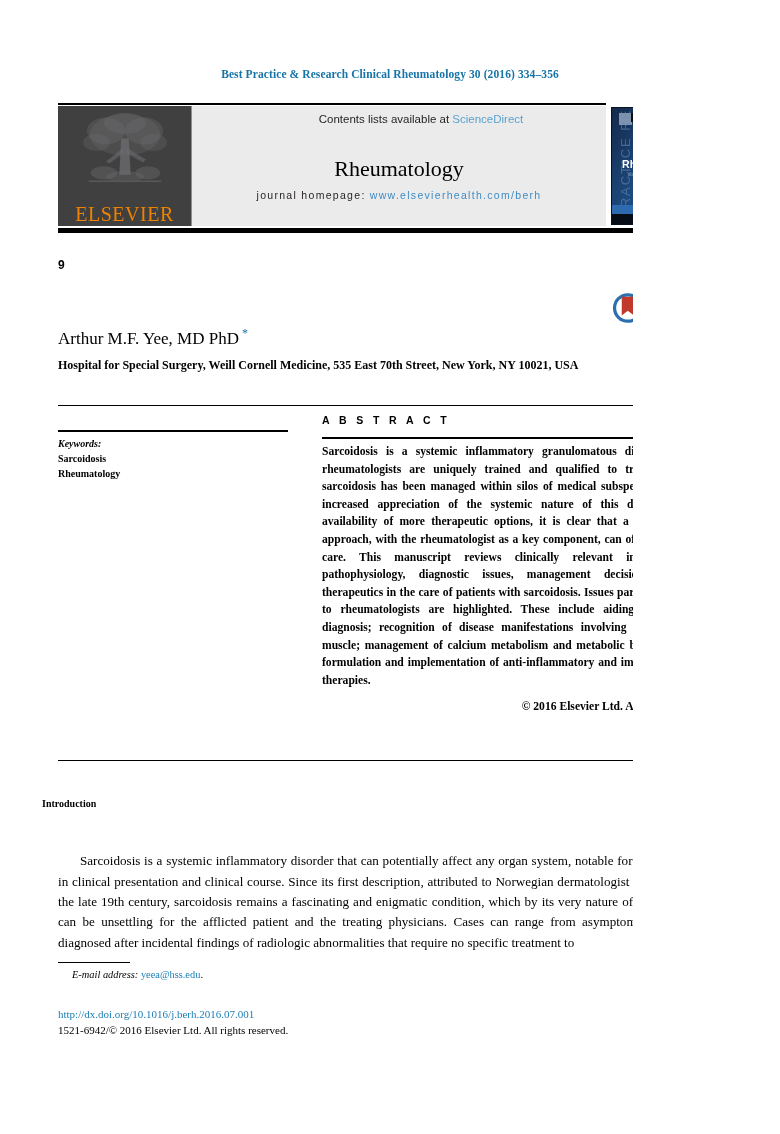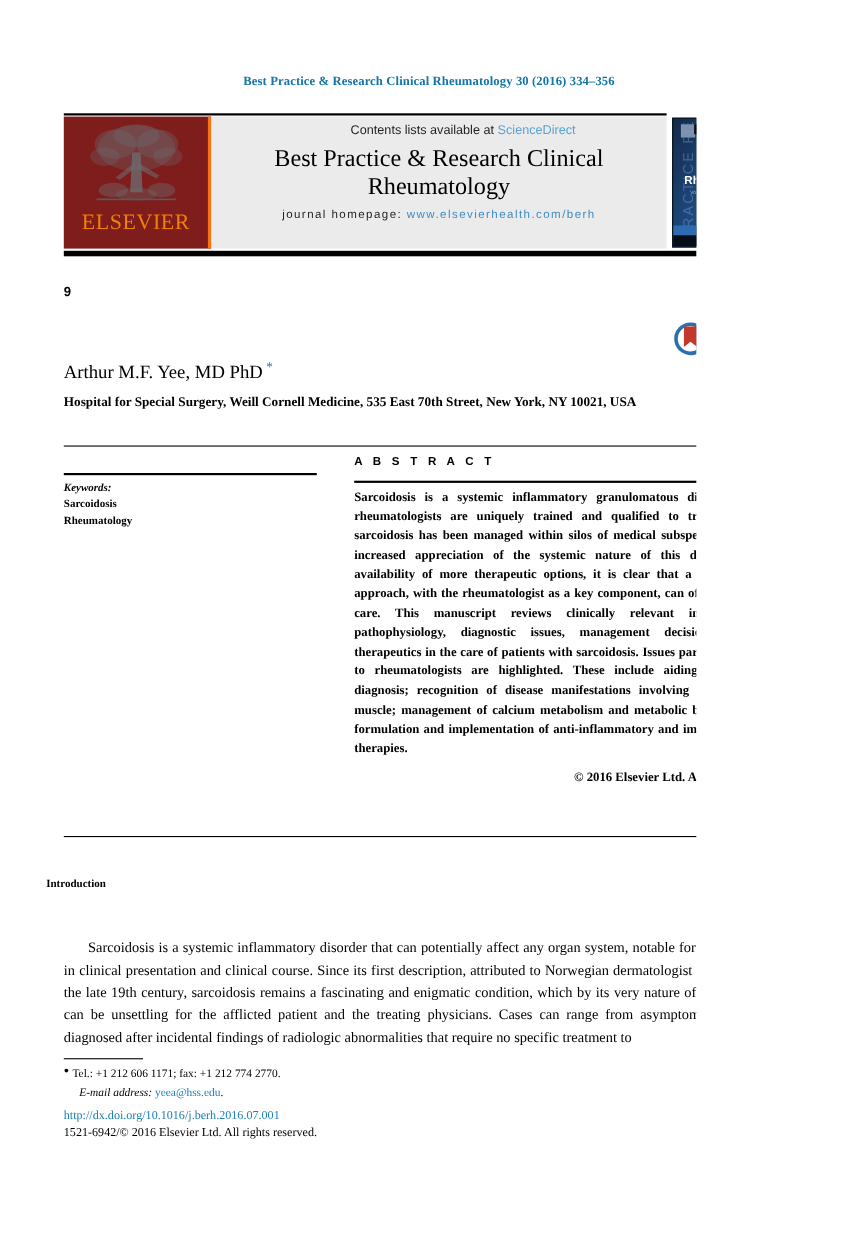--- a/index.html
+++ b/index.html
@@ -63,26 +63,26 @@
     left: 0;
     width: 548px;
     height: 120px;
     display: flex;
     flex-direction: row;
   }
   .logo-box {
     width: 134px;
     height: 120px;
     flex: 0 0 134px;
-    background: #7f1d1d;
-    border-right: 3px solid #f97316;
+    background: #404040;
+    border-right: 1px solid #f97316;
     display: flex;
     flex-direction: column;
     align-items: center;
-    justify-content: flex-start;
+    justify-content: space-between;
     padding-top: 4px;
     box-sizing: border-box;
   }
   .logo-tree {
     width: 98px;
     height: 80px;
     display: block;
   }
   .logo-word {
     font-family: "Liberation Serif", serif;
@@ -476,21 +476,21 @@
           <rect x="12" y="74" width="76" height="1.6" fill="#58595b"></rect>
         </svg>
         <div class="logo-word">ELSEVIER</div>
       </div>
 
       <div class="center-box">
         <div class="contents-line">
           <span>Contents lists available at </span><span class="sd">ScienceDirect</span>
         </div>
         <div class="journal-name">
-          <span>Best Practice &amp; Research Clinical</span><br>
+          <br>
           <span>Rheumatology</span>
         </div>
         <div class="homepage-line">
           <span>journal homepage: </span><span class="url">www.elsevierhealth.com/berh</span>
         </div>
       </div>
     </div>
 
     <div class="mast-rule-bottom"></div>
   </div>
@@ -538,23 +538,20 @@
   <div class="abs-rule"></div>
   <div class="abs-body">Sarcoidosis is a systemic inflammatory granulomatous disease for which rheumatologists are uniquely trained and qualified to treat. Historically, sarcoidosis has been managed within silos of medical subspecialties, but with increased appreciation of the systemic nature of this disorder and the availability of more therapeutic options, it is clear that a multidisciplinary approach, with the rheumatologist as a key component, can offer more optimal care. This manuscript reviews clinically relevant immunology and pathophysiology, diagnostic issues, management decision-making, and therapeutics in the care of patients with sarcoidosis. Issues particularly relevant to rheumatologists are highlighted. These include aiding in establishing diagnosis; recognition of disease manifestations involving bone, joint, and muscle; management of calcium metabolism and metabolic bone disease; and formulation and implementation of anti-inflammatory and immunomodulatory therapies.</div>
   <div class="abs-copy">© 2016 Elsevier Ltd. All rights reserved.</div>
   <div class="abs-rule-bottom"></div>
 
   <h2 class="sec-head">Introduction</h2>
   <p class="body-para">Sarcoidosis is a systemic inflammatory disorder that can potentially affect any organ system, notable for great variability in clinical presentation and clinical course. Since its first description, attributed to Norwegian dermatologist Caesar Boeck in the late 19th century, sarcoidosis remains a fascinating and enigmatic condition, which by its very nature of unpredictability can be unsettling for the afflicted patient and the treating physicians. Cases can range from asymptomatic individuals diagnosed after incidental findings of radiologic abnormalities that require no specific treatment to</p>
 
   <div class="foot-rule"></div>
   <div class="foot-note">
-    <div>
-      <span class="bullet">●</span><span>Tel.: +1 212 606 1171; fax: +1 212 774 2770.</span>
-    </div>
     <div class="email-row">
       <span class="email-label">E-mail address: </span><span class="email-link">yeea@hss.edu</span><span>.</span>
     </div>
   </div>
 
   <div class="doi">http://dx.doi.org/10.1016/j.berh.2016.07.001</div>
   <div class="issn">1521-6942/© 2016 Elsevier Ltd. All rights reserved.</div>
 
 </div>
 

